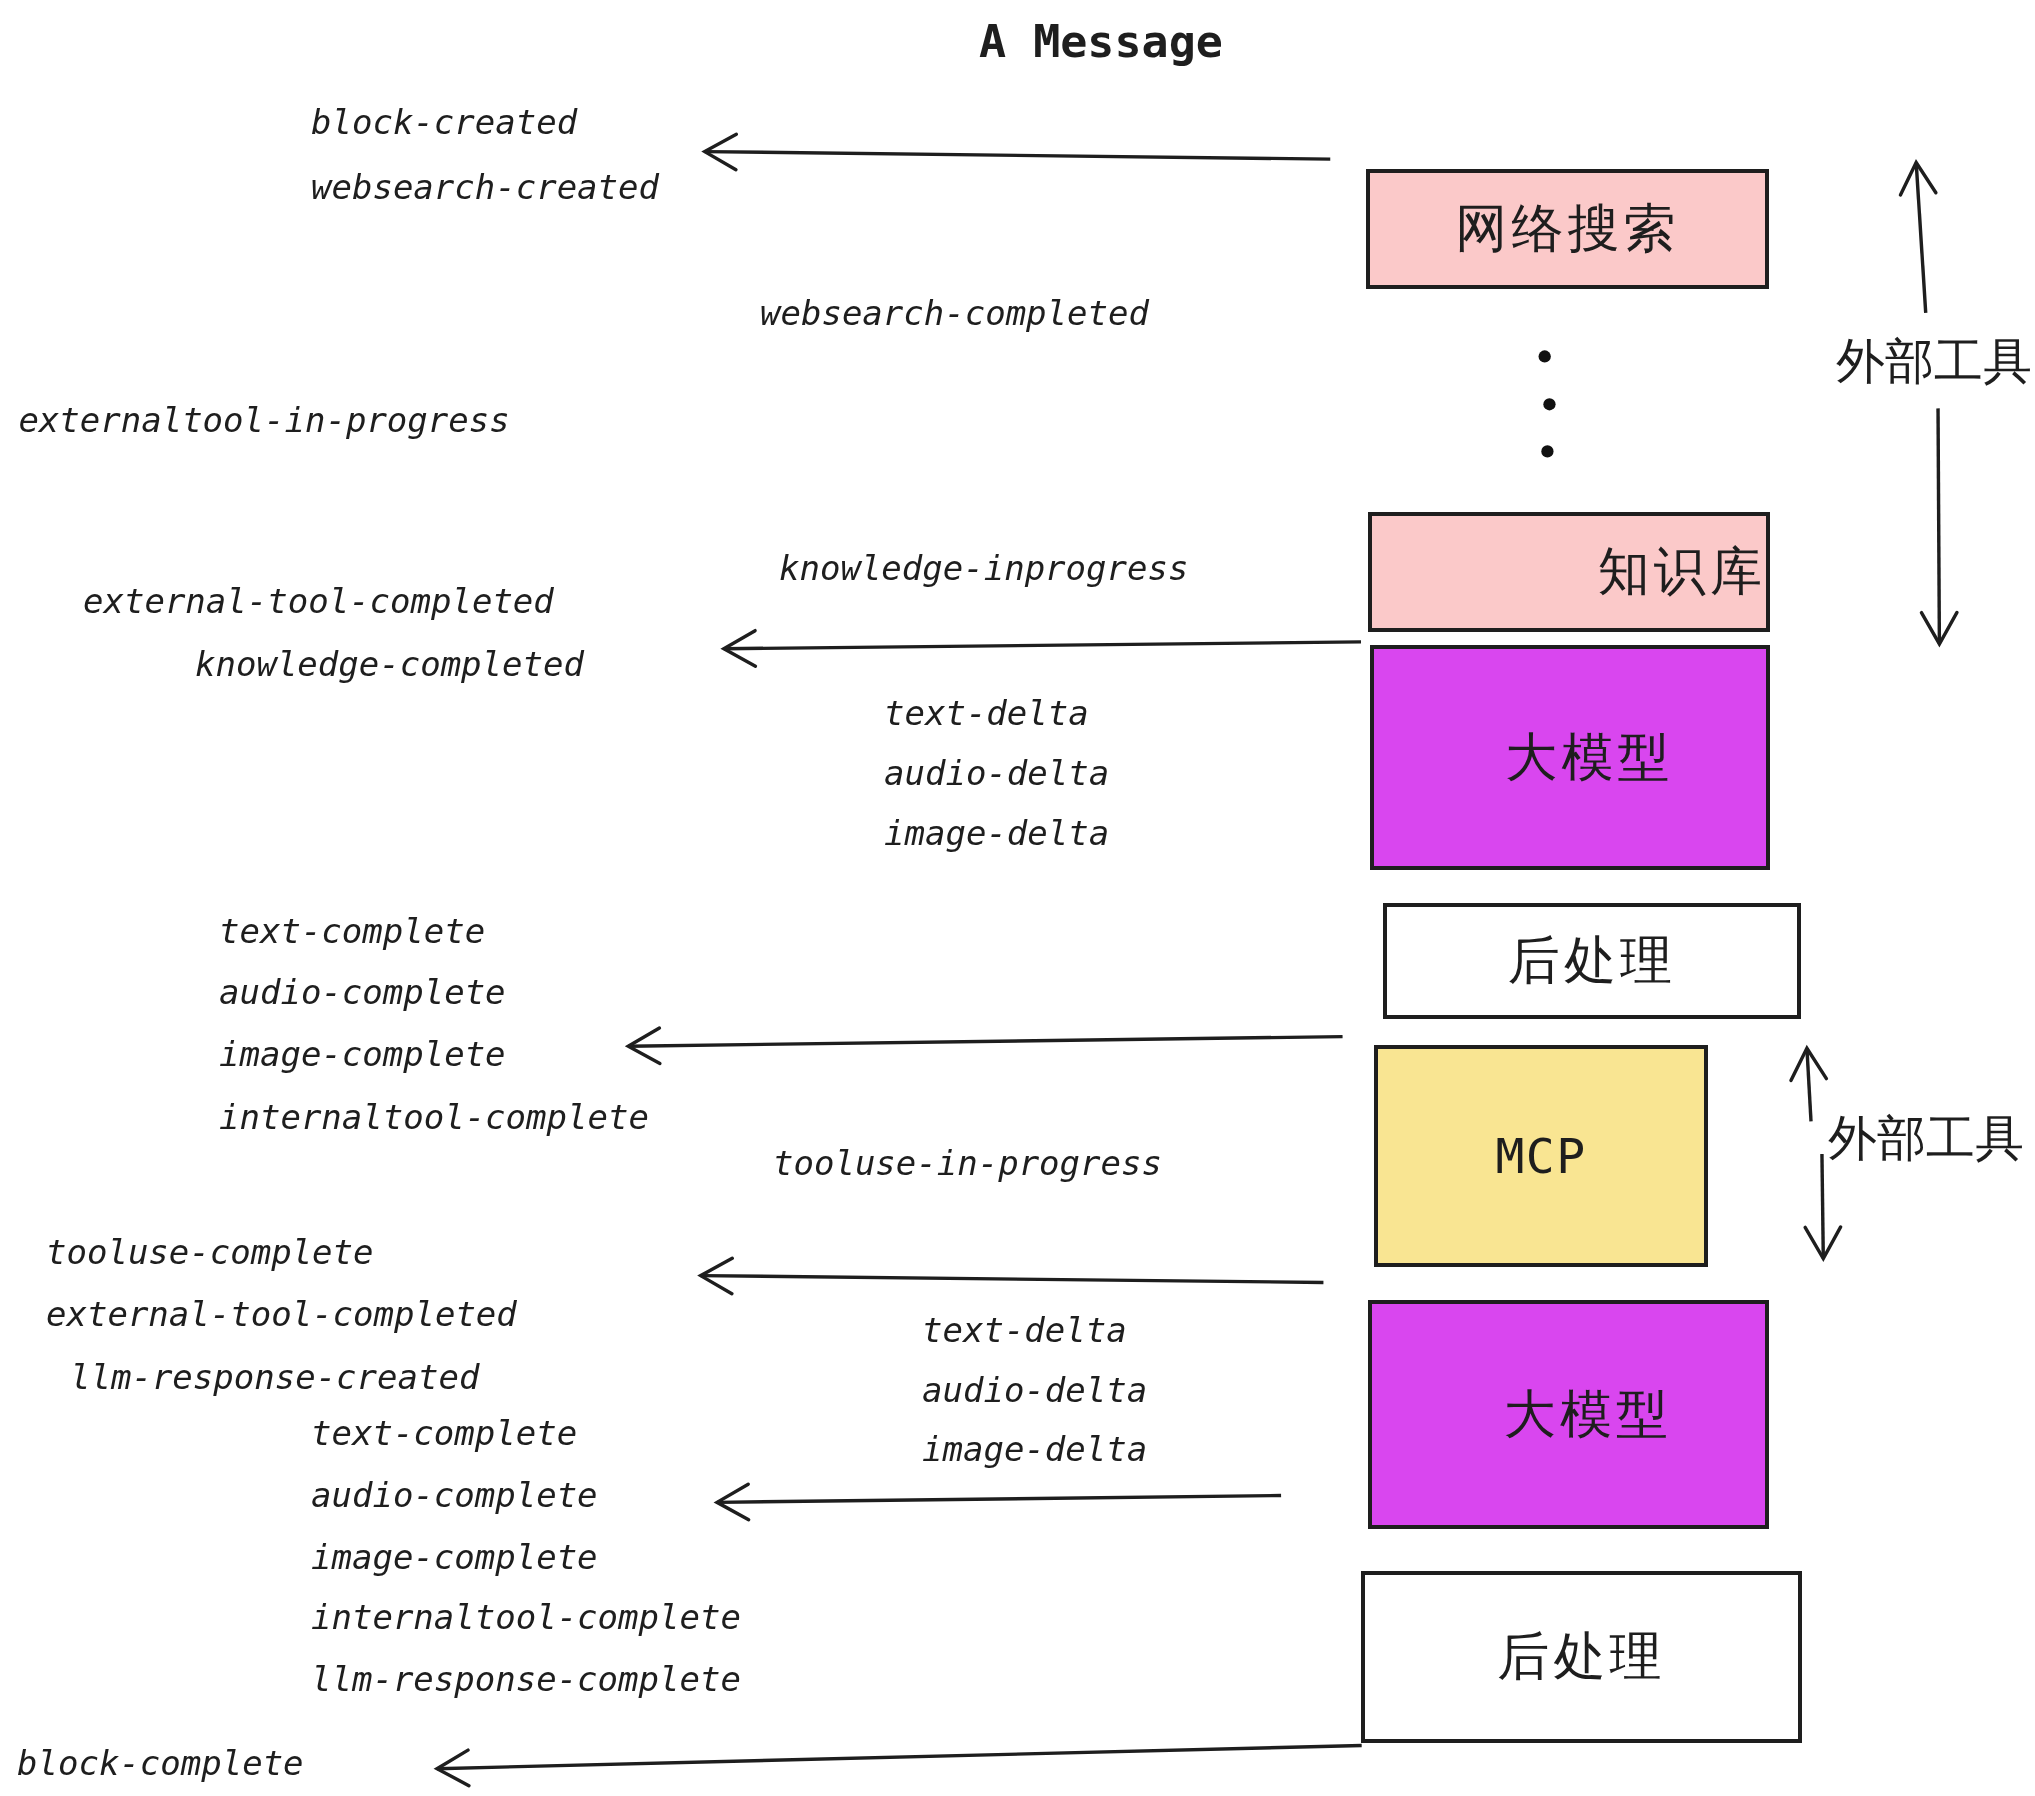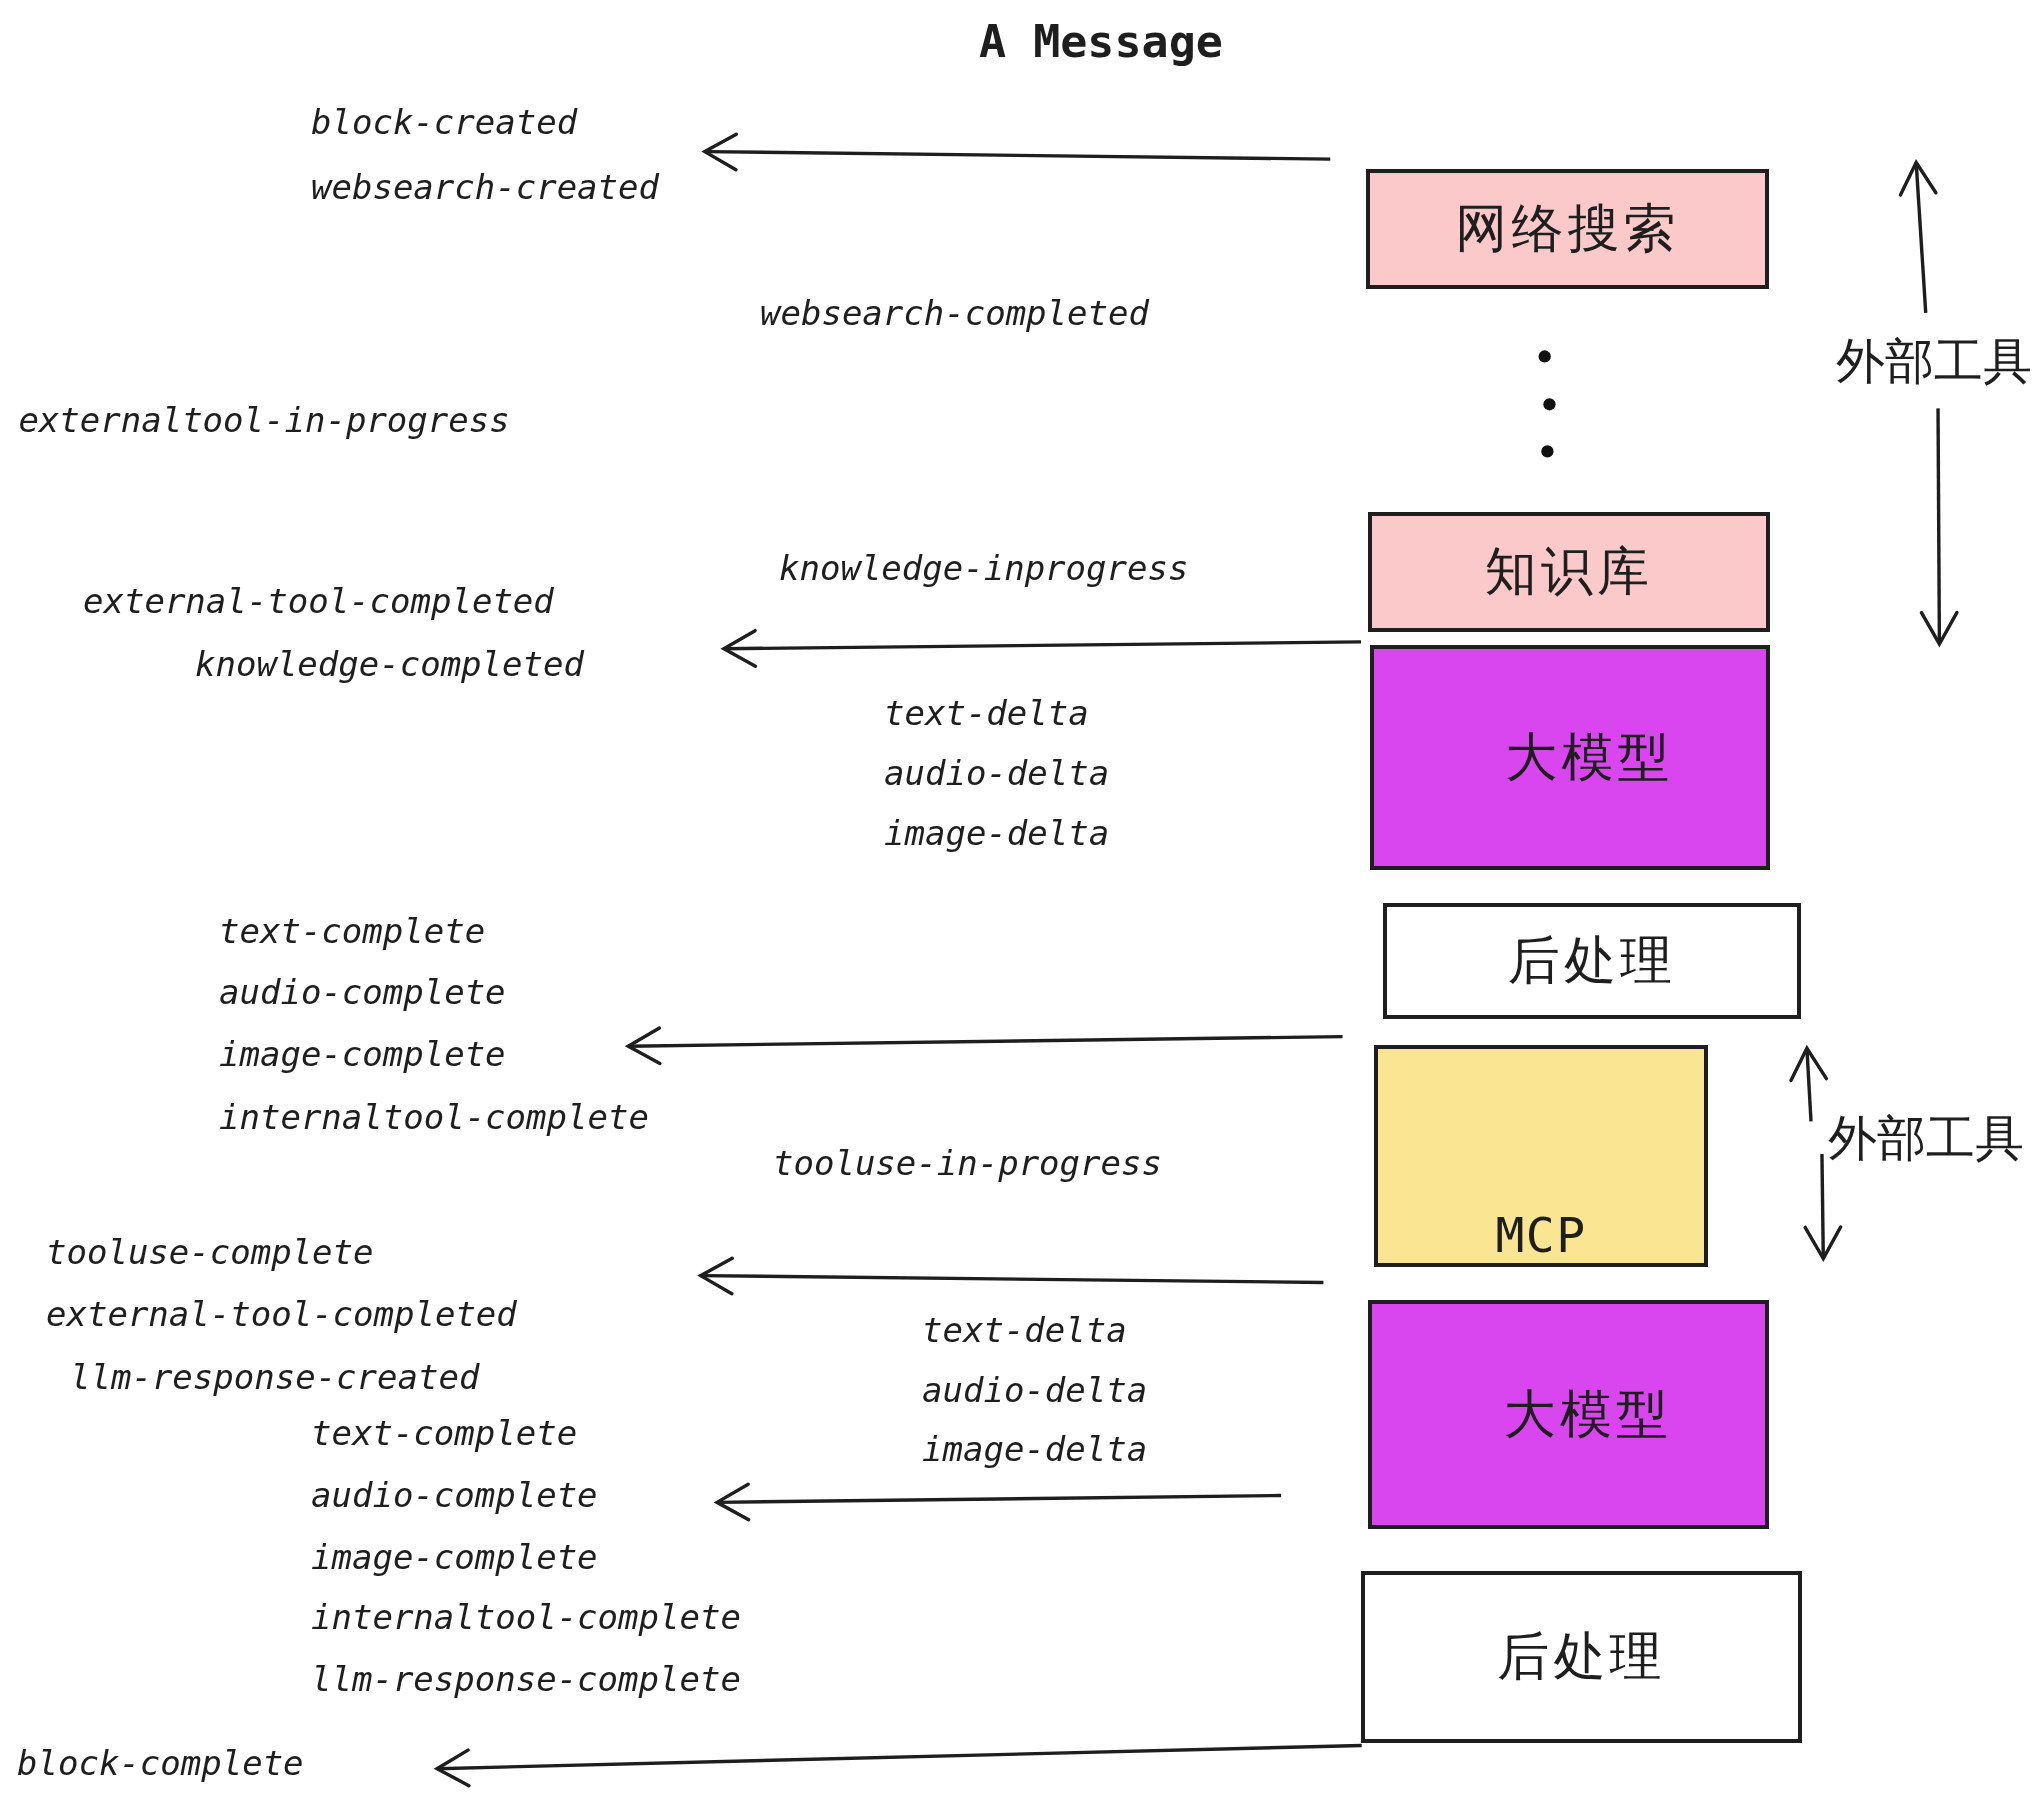--- a/index.html
+++ b/index.html
@@ -97,33 +97,33 @@
       <circle cx="2266" cy="661" r="9"></circle>
     </g>
   </svg>
 
   <div class="title" style="left:979px;top:13.7px;">A Message</div>
 
   <div class="box fill-pink" style="left:1366px;top:169px;width:403px;height:120px;">
     <span class="lbl">网络搜索</span>
   </div>
 
-  <div class="box fill-pink" style="left:1368px;top:512px;width:402px;height:120px;">
+  <div class="box fill-pink" style="left:1368px;top:512px;width:402px;height:120px;justify-content:flex-end;">
     <span class="lbl">知识库</span>
   </div>
 
   <div class="box fill-green" style="left:1370px;top:645px;width:400px;height:225px;">
     <span class="lbl">大模型</span>
   </div>
 
   <div class="box fill-white" style="left:1383px;top:903px;width:418px;height:116px;">
     <span class="lbl">后处理</span>
   </div>
 
-  <div class="box fill-yellow" style="left:1374px;top:1045px;width:334px;height:222px;align-items:flex-end;">
+  <div class="box fill-yellow" style="left:1374px;top:1045px;width:334px;height:222px;">
     <span class="lbl mono">MCP</span>
   </div>
 
   <div class="box fill-green" style="left:1368px;top:1300px;width:401px;height:229px;">
     <span class="lbl">大模型</span>
   </div>
 
   <div class="box fill-white" style="left:1361px;top:1571px;width:441px;height:172px;">
     <span class="lbl">后处理</span>
   </div>

